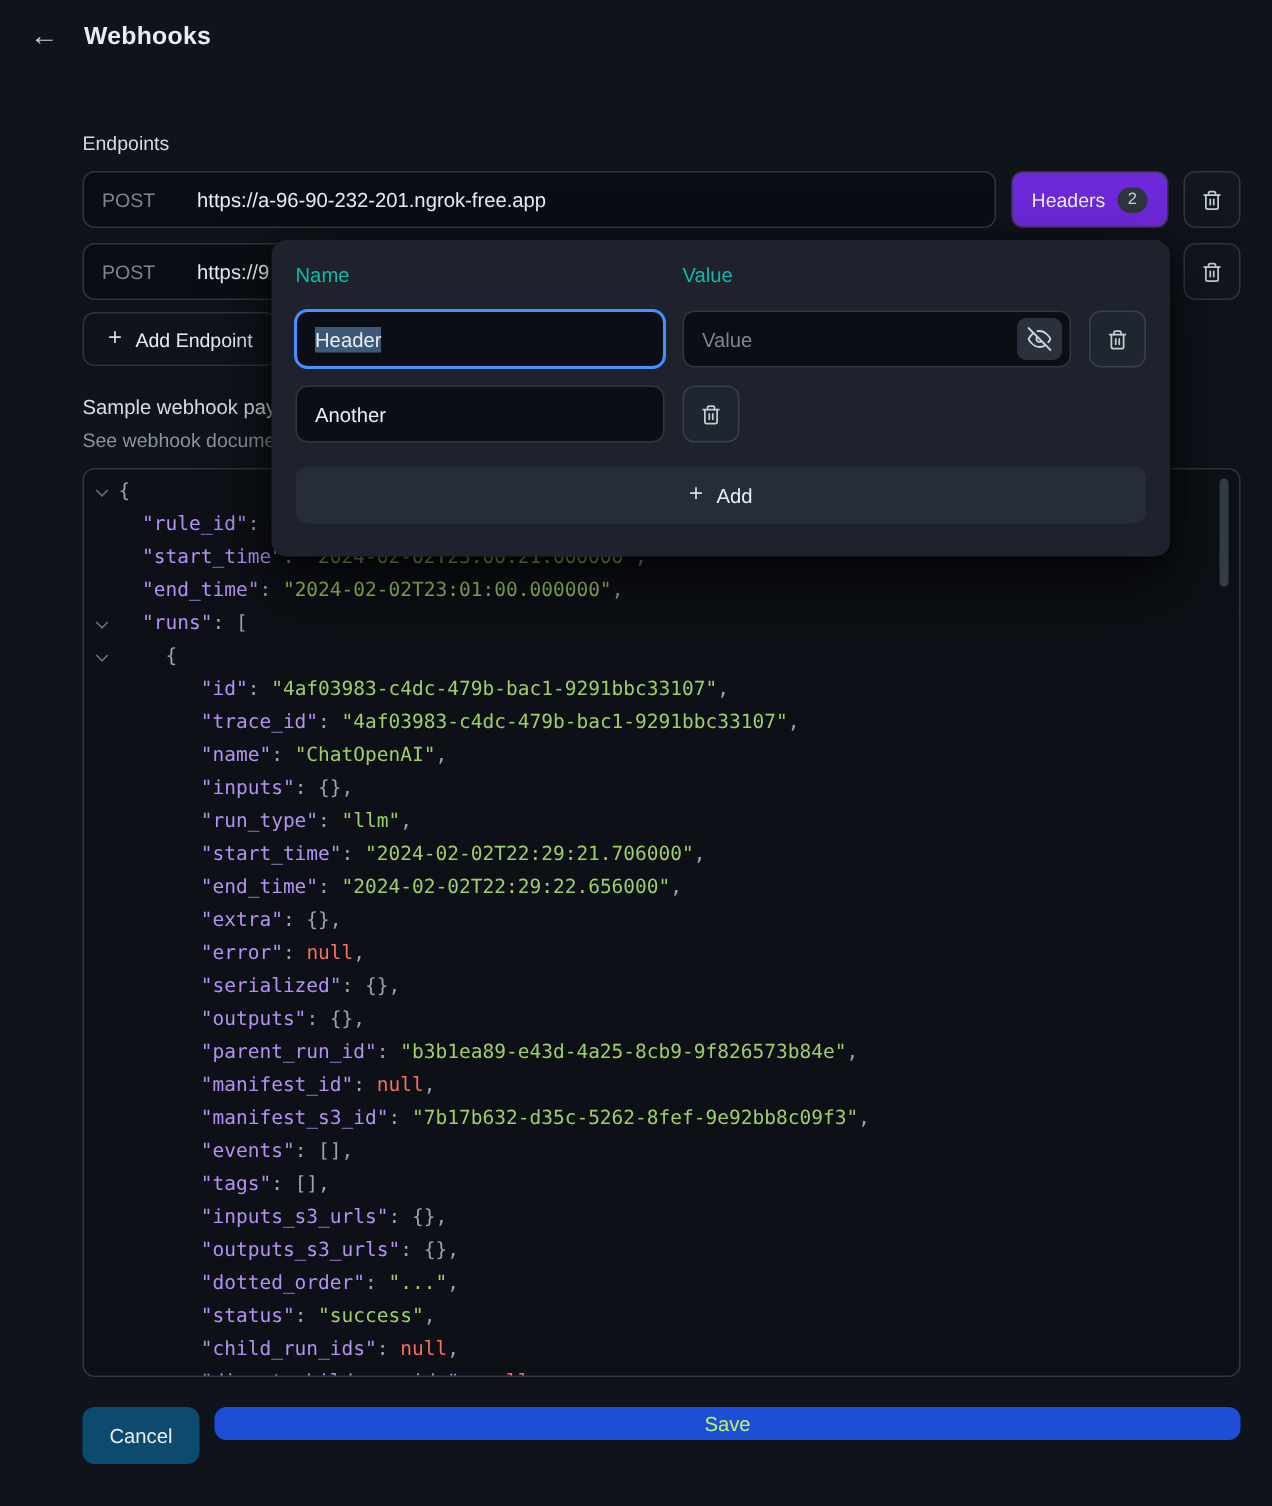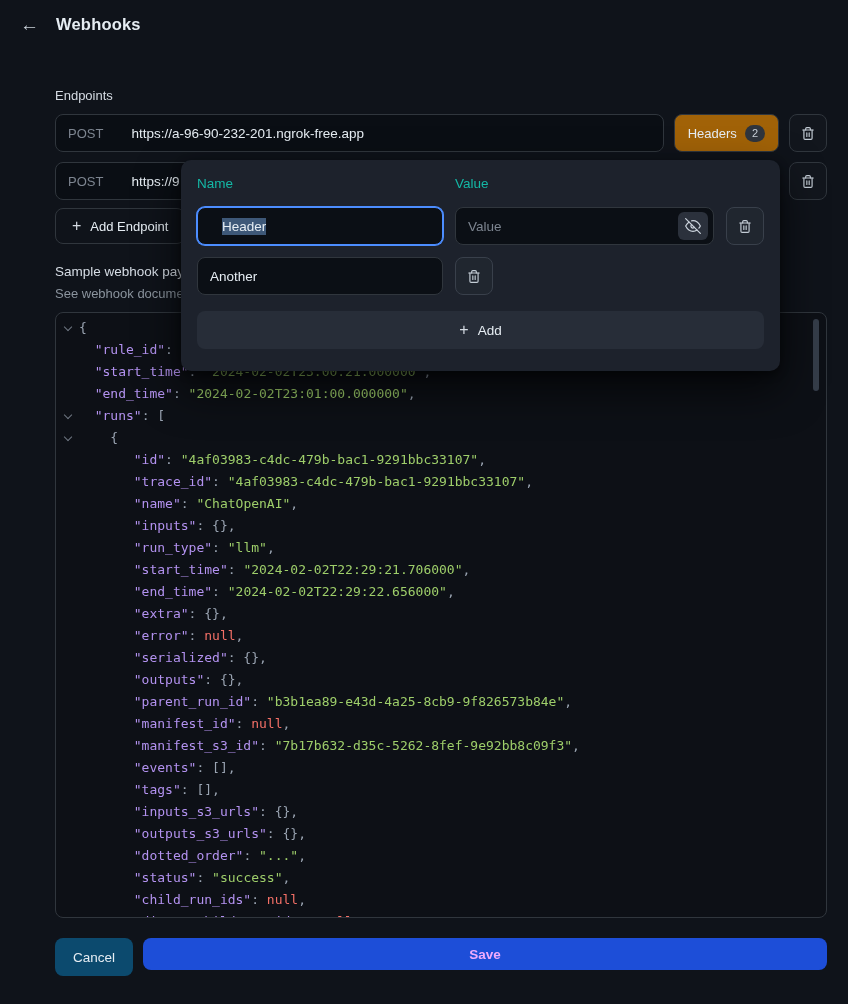--- a/index.html
+++ b/index.html
@@ -30,21 +30,21 @@
     border-radius:8px;
     display:flex; align-items:center; gap:28px; padding:0 12px;
     font-size:13.5px; white-space:nowrap; overflow:hidden;
   }
   .method { color:#7d8590; font-size:13px; flex:0 0 auto; }
   .url { color:var(--text, #e6edf3); }
 
   .headers-btn {
     height:38px; padding:0 13px; flex:0 0 auto;
     display:flex; align-items:center; gap:8px;
-    background:#a16207; border:1px solid var(--border, #30363d); border-radius:8px;
+    background:#6d28d9; border:1px solid var(--border, #30363d); border-radius:8px;
     font-size:13px; color:var(--text, #e6edf3);
   }
   .badge {
     background:#2f353d; color:#c9d1d9; border-radius:999px;
     font-size:11px; padding:3px 7px; line-height:1;
   }
 
   .icon-btn {
     width:38px; height:38px; flex:0 0 38px;
     display:flex; align-items:center; justify-content:center;
@@ -89,22 +89,22 @@
   }
 
   
   .footer { display:flex; gap:10px; margin-top:20px; }
   .cancel-btn {
     width:78px; height:38px; border-radius:8px; background:#0c4a6e;
     font-size:13.5px; color:var(--text, #e6edf3);
     display:flex; align-items:center; justify-content:center;
   }
   .save-btn {
-    flex:1; height:32px; border-radius:8px; background:var(--save, #1d4ed8);
-    font-size:13.5px; font-weight:700; color:#f0abfc;
+    flex:1; height:22px; border-radius:8px; background:var(--save, #1d4ed8);
+    font-size:13.5px; font-weight:400; color:#bef264;
     display:flex; align-items:center; justify-content:center;
   }
 
   
   .popup {
     position:absolute; left:181px; top:160px; width:599px; z-index:10;
     background:var(--panel, #1d222c); border-radius:10px;
     padding:16px 16px 22px 16px;
     box-shadow:0 18px 44px rgba(0,0,0,.65), 0 3px 10px rgba(0,0,0,.45);
   }
@@ -113,21 +113,21 @@
   .popup-row { display:flex; gap:12px; align-items:center; margin-bottom:12px; }
   .p-name {
     flex:0 0 246px; height:38px;
     background:#0b0f15; border:1px solid var(--border, #30363d); border-radius:8px;
     display:flex; align-items:center; padding:0 12px; font-size:13.5px;
   }
   .p-name.focused {
     border-color:var(--accent, #4c8dff);
     box-shadow:0 0 0 1px var(--accent, #4c8dff);
   }
-  .sel { background:var(--selection, #3e5878); padding:1px 0;margin-left:12px; }
+  .sel { background:var(--selection, #3e5878); padding:1px 0; }
   .p-value {
     flex:1; height:38px; min-width:0;
     background:#0b0f15; border:1px solid var(--border, #30363d); border-radius:8px;
     display:flex; align-items:center; gap:8px; padding:0 5px 0 12px; font-size:13.5px;
   }
   .val-text { flex:1; white-space:nowrap; overflow:hidden; }
   .muted { color:#7d8590; }
   .eye-btn {
     width:30px; height:28px; flex:0 0 30px; border-radius:6px;
     background:#2b313c; color:#cdd5de;

